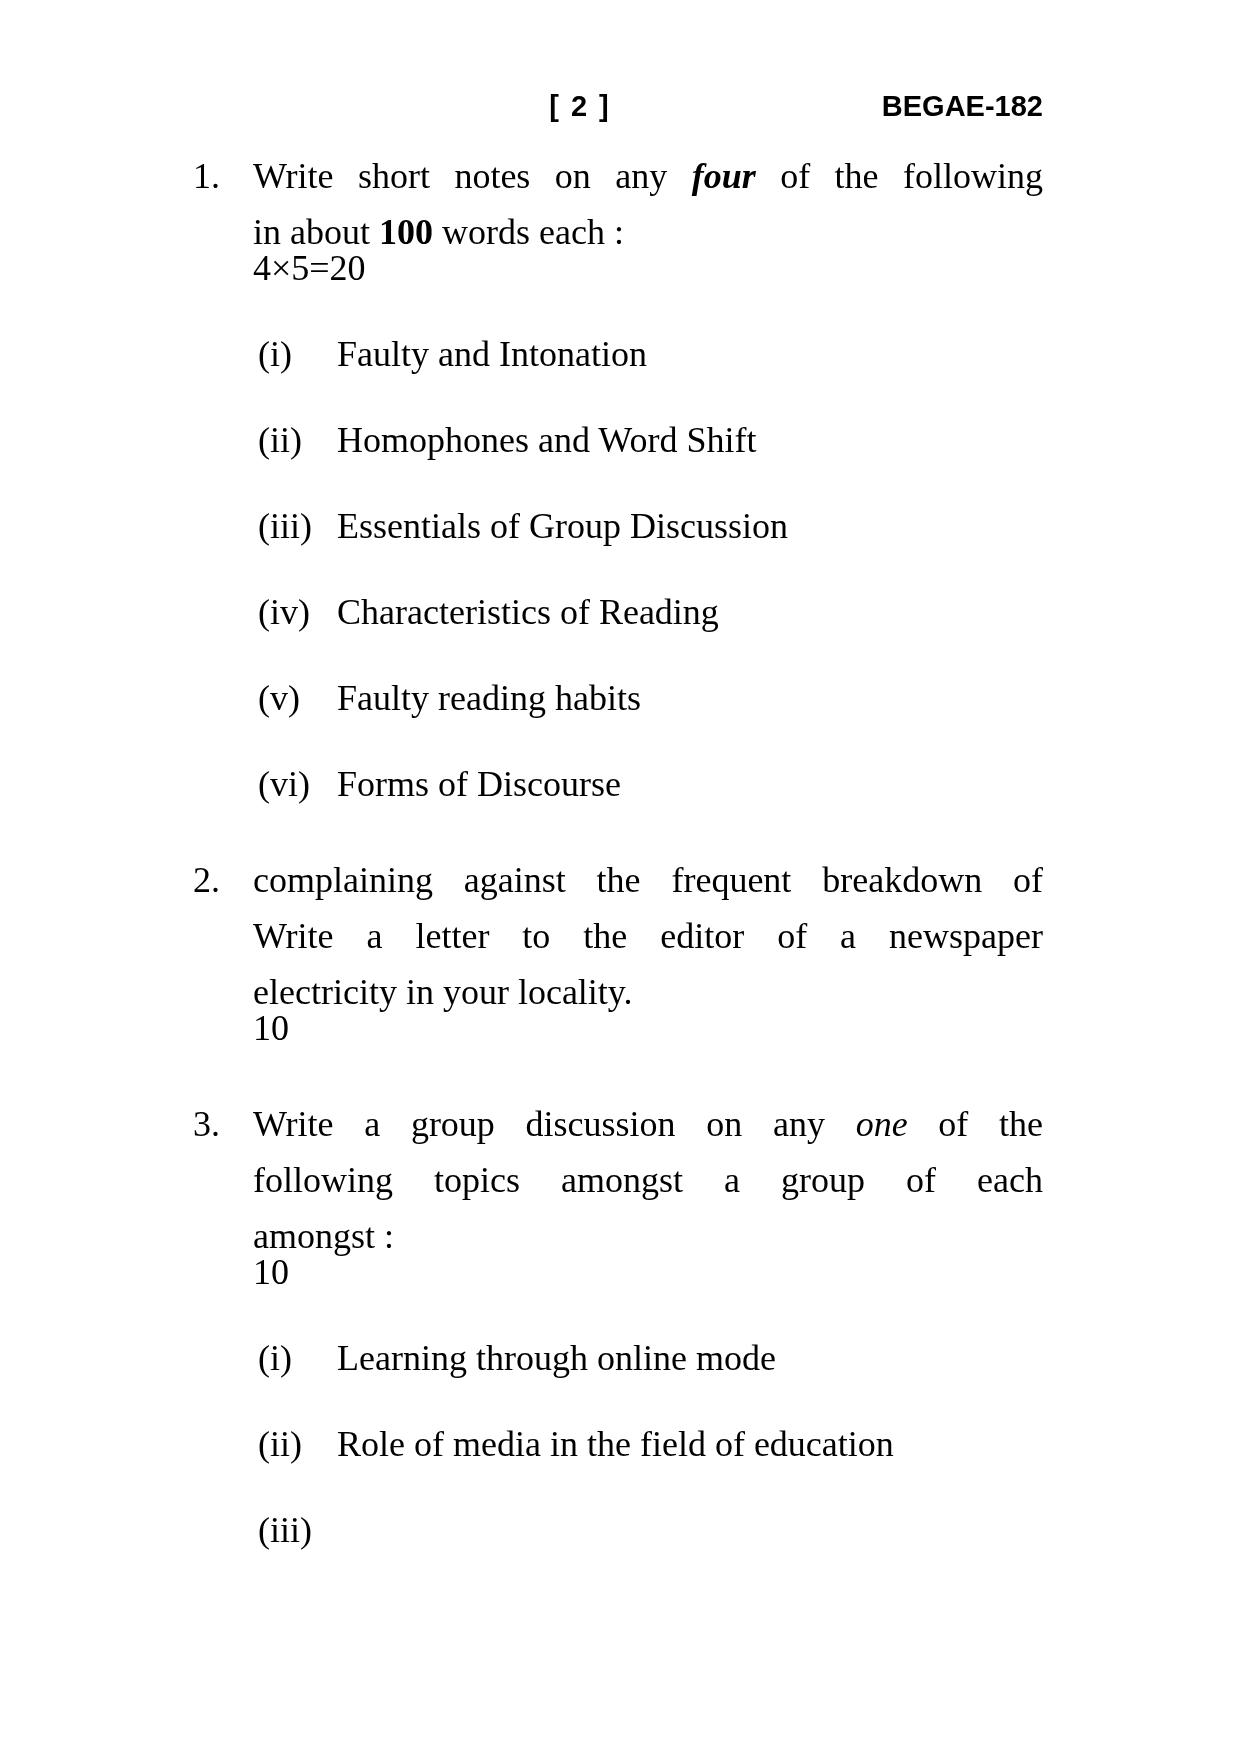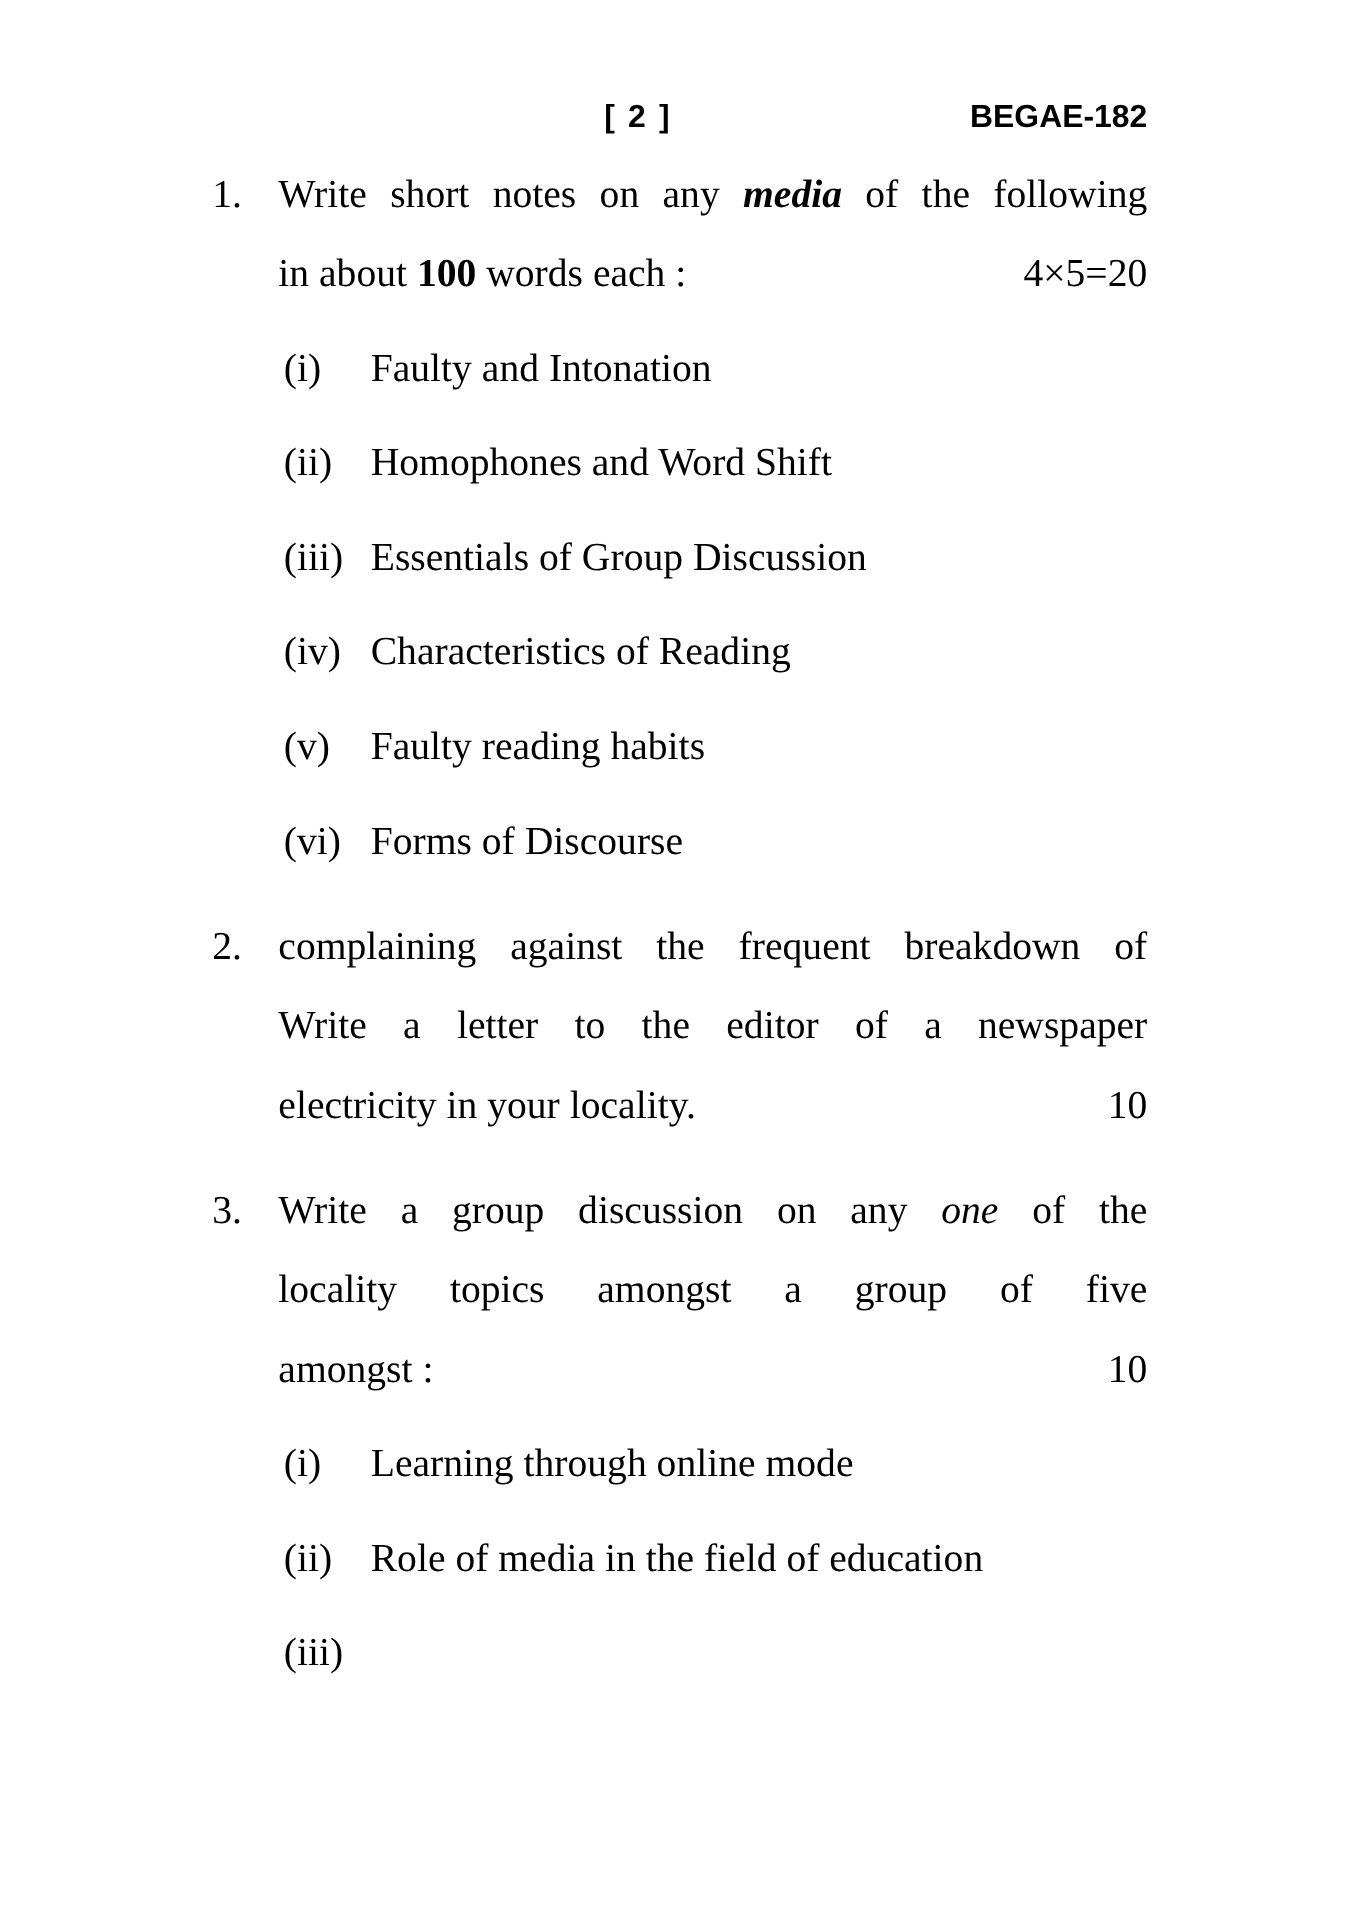--- a/index.html
+++ b/index.html
@@ -39,21 +39,21 @@
     position: absolute;
     top: 0;
     left: 193px;
     width: 850px;
     padding-top: 158px;
   }
   .qrow { display: flex; }
   .qnum { width: 60px; flex-shrink: 0; line-height: 36px; }
   .qbody { flex: 1 1 auto; min-width: 0; }
   .line { line-height: 36px; }
-  .line + .line { margin-top: 36px; }
+  .line + .line { margin-top: 20px; flex-direction: column; }
   .jline { text-align: justify; text-align-last: justify; }
   .split { display: flex; justify-content: space-between; }
   .question + .question { margin-top: 60px; }
   .sublist { margin-left: 5px; }
   .subitem { display: flex; margin-top: 50px; line-height: 36px; }
   .marker { width: 79px; flex-shrink: 0; }
   .subtext { flex: 1 1 auto; }
   .bi { font-weight: bold; font-style: italic; }
   .it { font-style: italic; }
   .bd { font-weight: bold; }
@@ -69,21 +69,21 @@
   </div>
 
   <div class="content">
 
     <div class="question">
       <div class="qrow">
         <div class="qnum">1.</div>
         <div class="qbody">
           <div class="line jline">
             <span>Write short notes on any</span>
-            <span class="bi">media</span>
+            <span class="bi">four</span>
             <span>of the following</span>
           </div>
           <div class="line split">
             <span>
               <span>in about</span>
               <span class="bd">100</span>
               <span>words each :</span>
             </span>
             <span>4×5=20</span>
           </div>
@@ -133,21 +133,21 @@
 
     <div class="question">
       <div class="qrow">
         <div class="qnum">3.</div>
         <div class="qbody">
           <div class="line jline">
             <span>Write a group discussion on any</span>
             <span class="it">one</span>
             <span>of the</span>
           </div>
-          <div class="line jline">locality topics amongst a group of five</div>
+          <div class="line jline">following topics amongst a group of each</div>
           <div class="line split">
             <span>amongst :</span>
             <span>10</span>
           </div>
           <div class="sublist">
             <div class="subitem">
               <span class="marker">(i)</span>
               <span class="subtext">Learning through online mode</span>
             </div>
             <div class="subitem">

